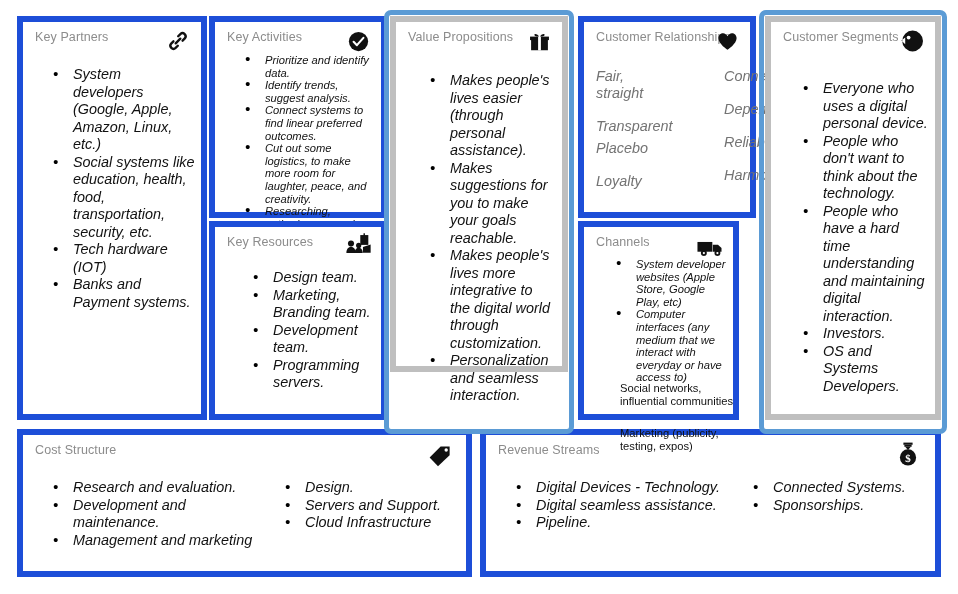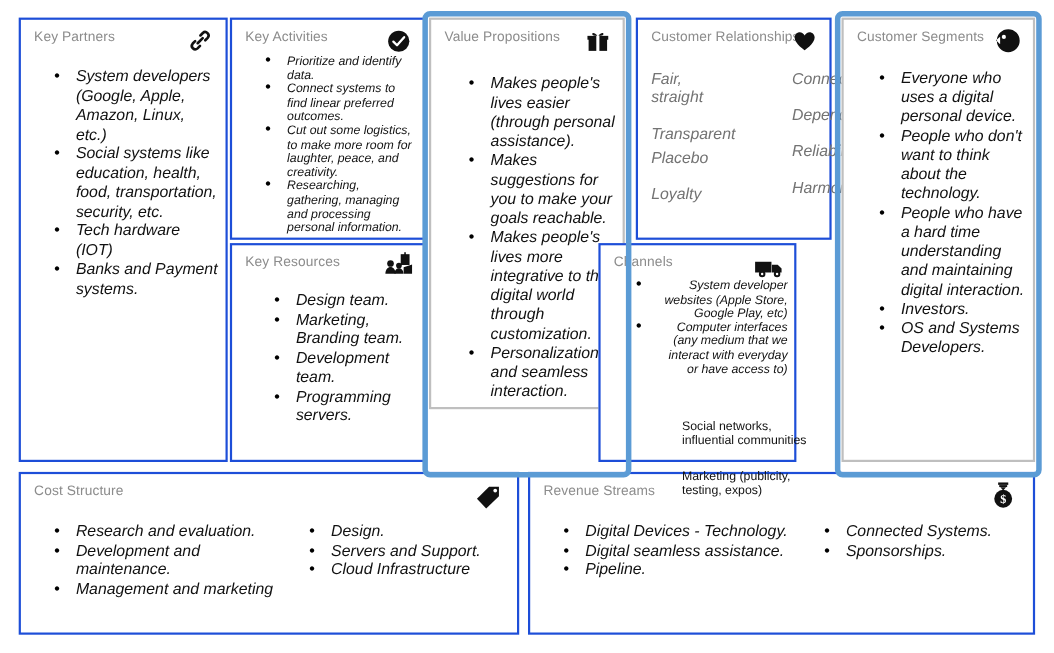--- a/index.html
+++ b/index.html
@@ -19,21 +19,21 @@
     left: 0; top: 0;
     width: 958px;
     height: 594px;
   }
 
   
   .panel {
     position: absolute;
     box-sizing: border-box;
     background: #ffffff;
-    border: 2px solid #1d4ed8;
+    border: 6px solid #1d4ed8;
     overflow: visible;
   }
   .panel-title {
     position: absolute;
     left: 12px;
     top: 8px;
     font-size: 12.5px;
     color: #8c8c8c;
     font-family: "Liberation Sans", sans-serif;
     letter-spacing: 0.1px;
@@ -160,20 +160,21 @@
     <div class="panel-title">Key Activities</div>
     <div class="panel-icon">
       <svg width="21" height="21" viewBox="0 0 24 24">
         <circle cx="12" cy="12" r="11" fill="#111"></circle>
         <path d="M6.4 12.4 L10.2 16.2 L17.6 7.8" fill="none" stroke="#fff" stroke-width="2.4" stroke-linecap="round" stroke-linejoin="round"></path>
       </svg>
     </div>
     <div class="panel-body" style="top:32px;">
       <ul class="bul small">
         <li>Prioritize and identify data.</li>
+        <li>Identify trends, suggest analysis.</li>
         <li>Connect systems to find linear preferred outcomes.</li>
         <li>Cut out some logistics, to make more room for laughter, peace, and creativity.</li>
         <li>Researching, gathering, managing and processing personal information.</li>
       </ul>
     </div>
   </div>
 
   <div class="panel" style="left:209px; top:221px; width:178px; height:199px;">
     <div class="panel-title">Key Resources</div>
     <div class="panel-icon" style="top:4px;">
@@ -237,21 +238,21 @@
         <div class="rel-col" style="left:92px; width:74px;margin-left:44px;">
           <div class="rel-item">Connection</div>
           <div class="rel-item">Dependency</div>
           <div class="rel-item" style="margin-bottom:16px;">Reliability</div>
           <div class="rel-item">Harmony</div>
         </div>
       </div>
     </div>
   </div>
 
-  <div class="panel" style="left:544px; top:221px; width:180px; height:199px;text-align:right;">
+  <div class="panel" style="left:578px; top:221px; width:161px; height:199px;">
     <div class="panel-title">Channels</div>
     <div class="panel-icon" style="top:8px;">
       <svg width="26" height="18" viewBox="0 0 28 18">
         <rect x="0.5" y="2.5" width="16" height="10.5" fill="#111"></rect>
         <path d="M17 5.4 L22.6 5.4 L26.4 9 L26.4 13 L17 13 Z" fill="#111"></path>
         <circle cx="7.4" cy="14.4" r="3.2" fill="#111"></circle>
         <circle cx="7.4" cy="14.4" r="1.2" fill="#fff"></circle>
         <circle cx="22" cy="14.4" r="3.2" fill="#111"></circle>
         <circle cx="22" cy="14.4" r="1.2" fill="#fff"></circle>
       </svg>
@@ -269,21 +270,21 @@
 
   <div class="panel" style="left:765px; top:16px; width:176px; height:404px; border-color:#bfbfbf;">
     <div class="panel-title">Customer Segments</div>
     <div class="panel-icon">
       <svg width="24" height="24" viewBox="0 0 24 24">
         <path d="M12.6 1.6 A10.4 10.4 0 1 1 12.6 22.4 A10.4 10.4 0 0 1 12.6 1.6 Z
                  M5.2 8.4 L1.4 11.6 L5.2 15.2 Z" fill="#111"></path>
         <circle cx="8.6" cy="8.6" r="1.9" fill="#fff"></circle>
       </svg>
     </div>
-    <div class="panel-body" style="top:45px;">
+    <div class="panel-body" style="top:58px;">
       <ul class="bul big" style="padding-left:2px;">
         <li>Everyone who uses a digital personal device.</li>
         <li>People who don't want to think about the technology.</li>
         <li>People who have a hard time understanding and maintaining digital interaction.</li>
         <li>Investors.</li>
         <li>OS and Systems Developers.</li>
       </ul>
     </div>
   </div>
   <div class="hl" style="left:759px; top:10px; width:188px; height:424px;"></div>

